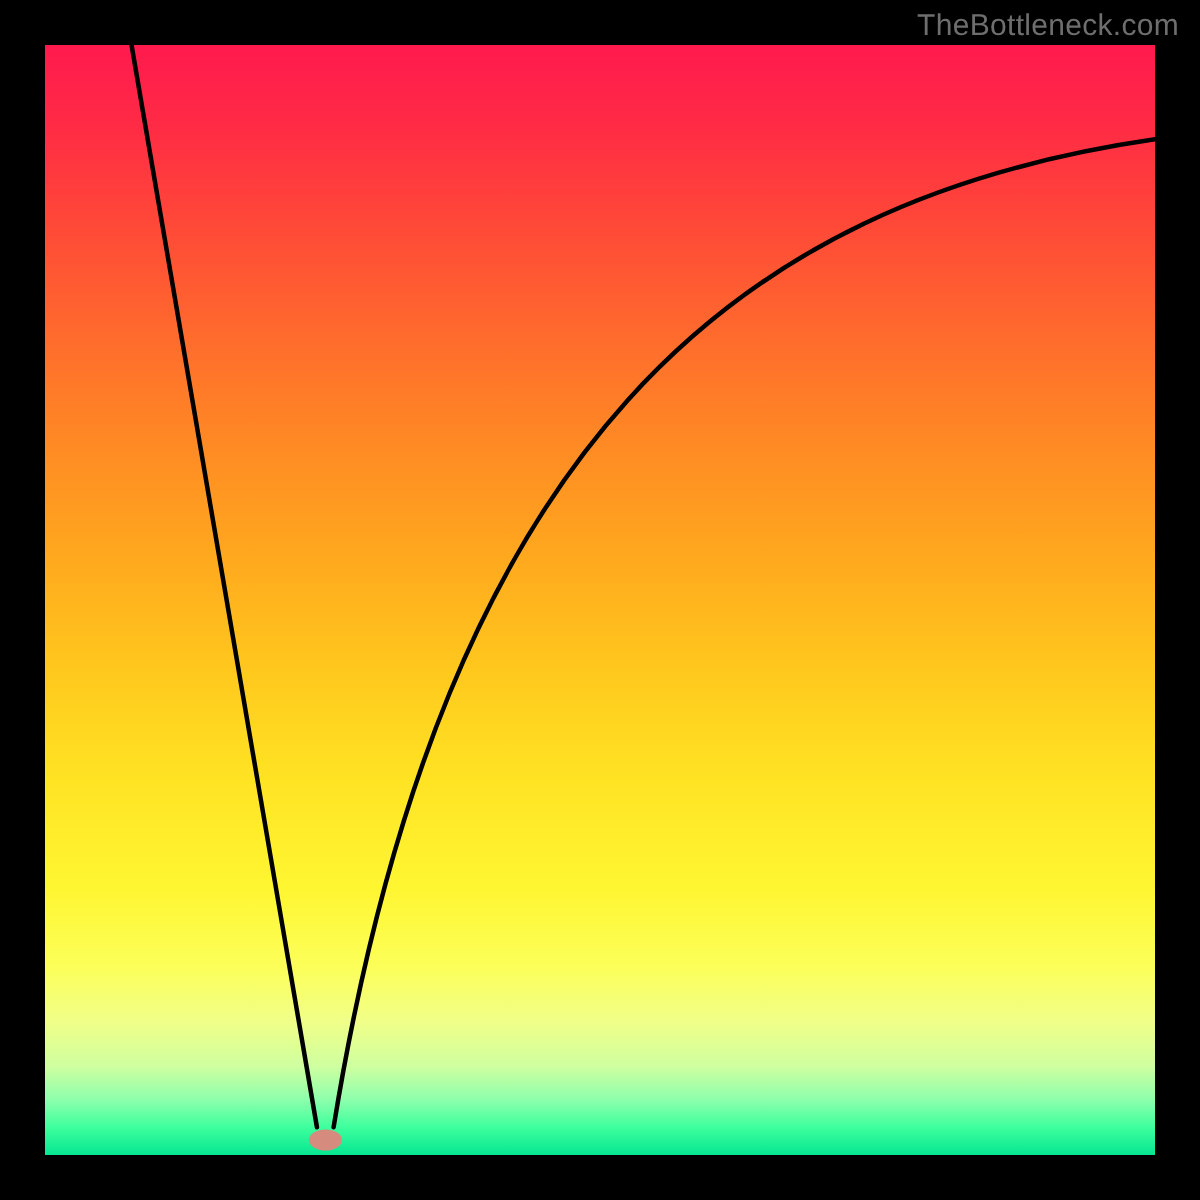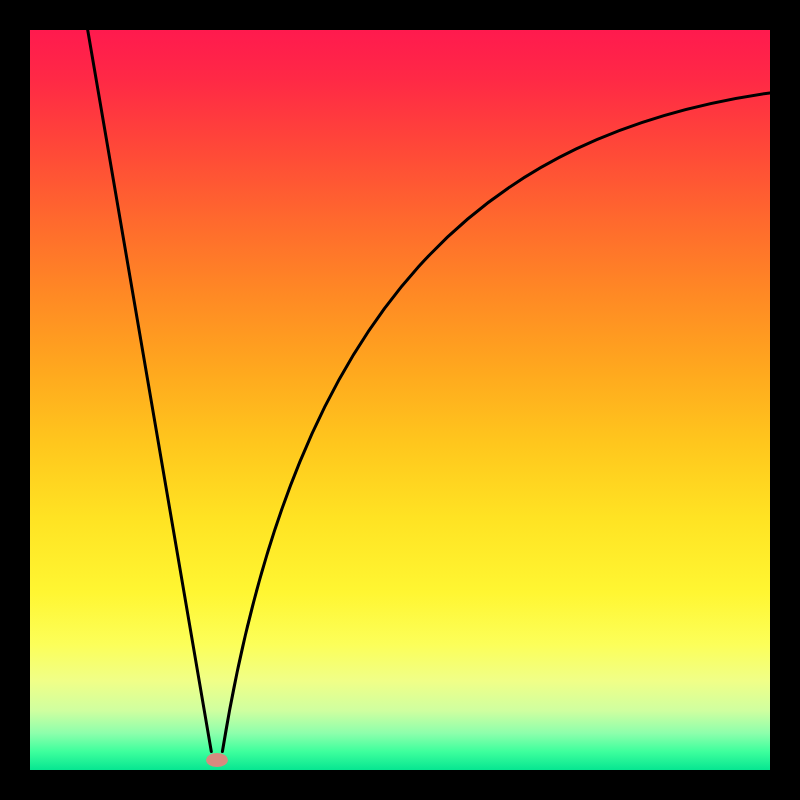--- a/index.html
+++ b/index.html
@@ -64,20 +64,21 @@
     font-size: 20px;
     letter-spacing: 0.2px;
     font-weight: 400;
   }
 </style>
 </head>
 <body>
 
 <div class="frame">
 
+  <div class="watermark">TheBottleneck.com</div>
 
   <div class="plot">
 
     <svg class="curve-svg" viewBox="0 0 740 740" preserveAspectRatio="none">
       <path id="curve-path" fill="none" stroke-width="3" stroke-linecap="round" stroke-linejoin="round" stroke="#000000" d="M 57.7 0.0 L 181.3 721.5 M 192.4 721.5 C 266.4 266.4, 458.8 103.6, 740.0 62.9"></path>
     </svg>
 
     <div class="marker" id="min-marker" style="left: 187.22px; top: 729.64px; background: rgb(214, 139, 127);"></div>
 
   </div>

